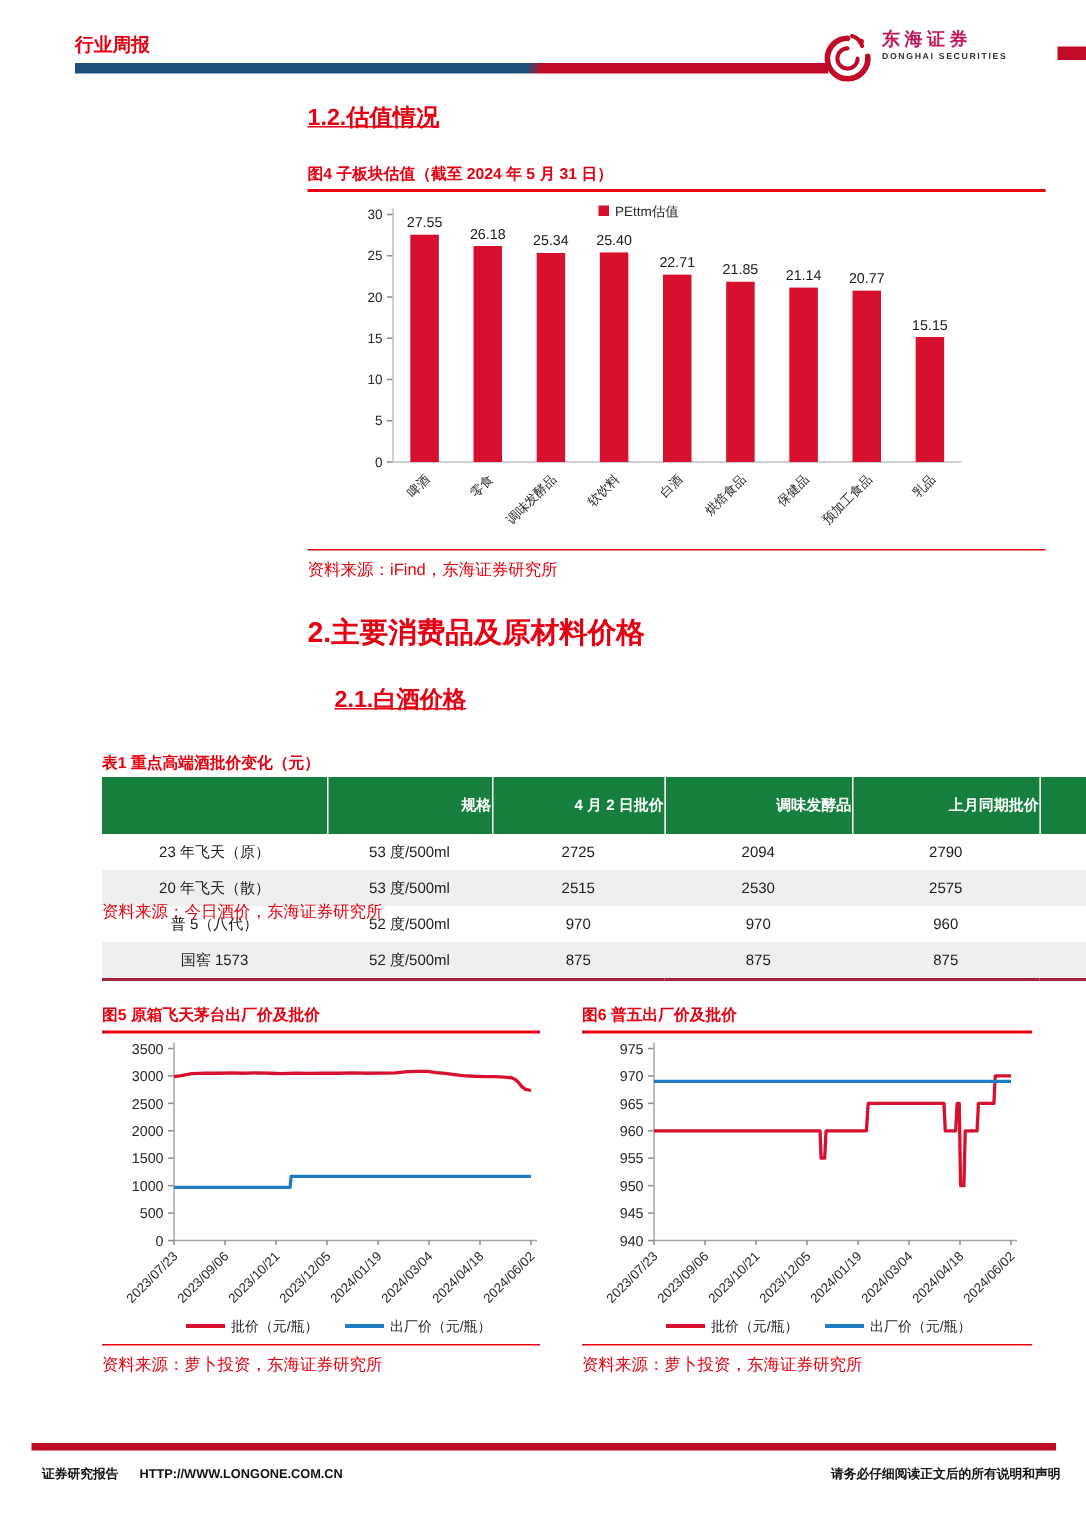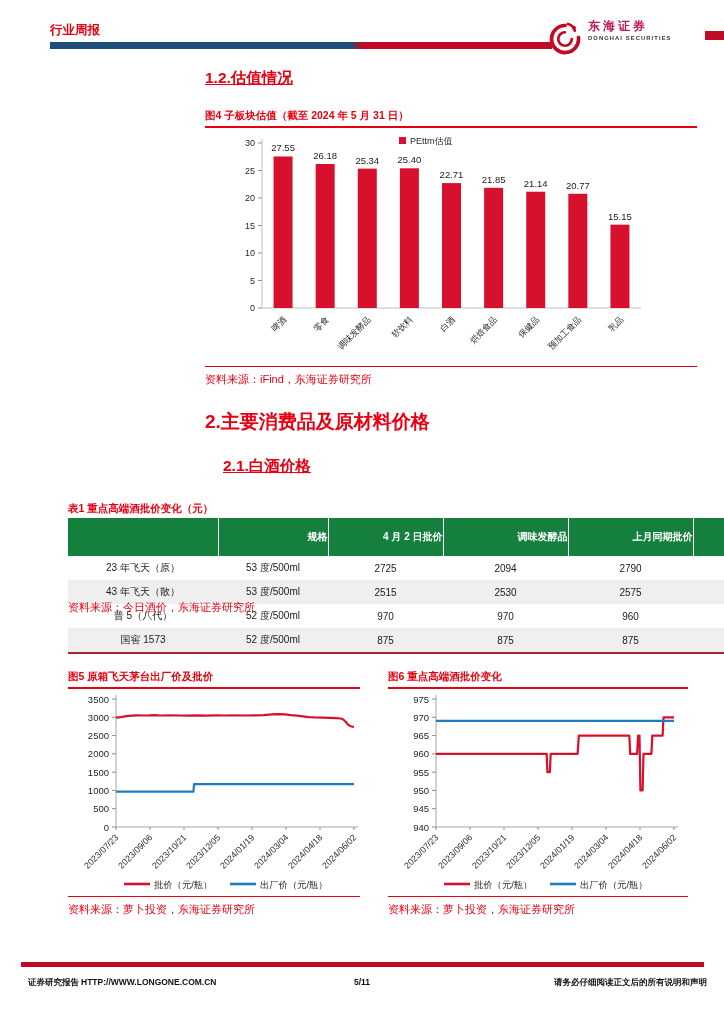--- a/index.html
+++ b/index.html
@@ -25,21 +25,21 @@
   .tbl{border-collapse:collapse;table-layout:fixed;width:620px;font-size:10px;}
   .tbl th{background:#15803d;color:#fff;font-weight:700;height:38px;text-align:right;
           border-right:1px solid #fff;padding:0;}
   .tbl th:last-child{border-right:none;}
   .tbl td{height:24px;text-align:center;color:#1A1A1A;padding:0;}
   .tbl tbody tr:nth-child(even){background:#EFEFEF;}
   .tbl{border-bottom:2.5px solid #A32638;}
   
   .footer-bar{left:21px;top:962px;width:683px;height:5px;background:#BE0A22;}
   .footer-text{left:0;top:977px;width:724px;height:14px;font-size:8.5px;font-weight:700;color:#111;}
-  .footer-left{position:absolute;left:28px;top:0;display:flex;gap:2px;}
+  .footer-left{position:absolute;left:28px;top:0;display:flex;gap:14px;}
   .footer-page{position:absolute;left:0;width:724px;text-align:center;top:0;}
   .footer-right{position:absolute;right:17px;top:0;}
   svg text{font-family:"Liberation Sans","DejaVu Sans",sans-serif;}
 </style>
 </head>
 <body>
 
 <div class="page">
 
   <div class="abs report-type">行业周报</div>
@@ -140,21 +140,21 @@
     <tbody>
         <tr>
           <td>23 年飞天（原）</td>
           <td>53 度/500ml</td>
           <td>2725</td>
           <td>2094</td>
           <td>2790</td>
           <td>-65</td>
         </tr>
         <tr>
-          <td>43 年飞天（散）</td>
+          <td>20 年飞天（散）</td>
           <td>53 度/500ml</td>
           <td>2515</td>
           <td>2530</td>
           <td>2575</td>
           <td>-60</td>
         </tr>
         <tr>
           <td>普 5（八代）</td>
           <td>52 度/500ml</td>
           <td>970</td>
@@ -214,21 +214,21 @@
       <polyline points="52.0,27.7 56.8,27.1 63.9,25.8 73.4,25.4 82.9,25.5 90.1,25.2 97.2,25.5 106.7,25.3 116.3,25.5 123.4,25.7 132.9,25.4 142.4,25.6 152.0,25.4 161.5,25.5 171.0,25.3 180.5,25.5 190.0,25.4 199.6,25.2 207.9,24.4 213.8,24.2 221.0,24.3 226.9,25.1 232.9,25.6 238.8,26.4 244.8,27.1 251.9,27.5 259.1,27.7 266.2,27.8 272.1,28.1 276.9,28.5 279.3,29.5 281.7,31.7 284.0,34.6 286.4,36.2 290.0,37.0" fill="none" stroke="#D7102D" stroke-width="2.2" stroke-linejoin="round"></polyline>
       <polyline points="52.0,101.6 129.4,101.6 130.1,94.2 290.0,94.2" fill="none" stroke="#1F7CC2" stroke-width="2.2" stroke-linejoin="round"></polyline>
       <line x1="60" y1="194" x2="86" y2="194" stroke="#D7102D" stroke-width="2.6"></line>
       <text x="90" y="197.5" font-size="9.3" fill="#262626">批价（元/瓶）</text>
       <line x1="166" y1="194" x2="192" y2="194" stroke="#1F7CC2" stroke-width="2.6"></line>
       <text x="196" y="197.5" font-size="9.3" fill="#262626">出厂价（元/瓶）</text>
     </svg>
   <div class="abs thin-rule" style="left:68px;top:896px;width:292px;"></div>
   <div class="abs source" style="left:68px;top:902px;">资料来源：萝卜投资，东海证券研究所</div>
 
-  <div class="abs fig-caption" style="left:388px;top:670px;">图6 重点高端酒批价变化</div>
+  <div class="abs fig-caption" style="left:388px;top:670px;">图6 普五出厂价及批价</div>
   <div class="abs red-rule" style="left:388px;top:687px;width:300px;"></div>
   <svg id="fig6" class="abs" style="left:384px;top:690px;" width="300" height="206">
       <line x1="48" y1="137" x2="52" y2="137" stroke="#8C8C8C" stroke-width="1"></line>
       <text x="45" y="140.5" text-anchor="end" font-size="9.5" fill="#262626">940</text>
       <line x1="48" y1="118.71428571428572" x2="52" y2="118.71428571428572" stroke="#8C8C8C" stroke-width="1"></line>
       <text x="45" y="122.21428571428572" text-anchor="end" font-size="9.5" fill="#262626">945</text>
       <line x1="48" y1="100.42857142857143" x2="52" y2="100.42857142857143" stroke="#8C8C8C" stroke-width="1"></line>
       <text x="45" y="103.92857142857143" text-anchor="end" font-size="9.5" fill="#262626">950</text>
       <line x1="48" y1="82.14285714285714" x2="52" y2="82.14285714285714" stroke="#8C8C8C" stroke-width="1"></line>
       <text x="45" y="85.64285714285714" text-anchor="end" font-size="9.5" fill="#262626">955</text>
@@ -267,17 +267,16 @@
     </svg>
   <div class="abs thin-rule" style="left:388px;top:896px;width:300px;"></div>
   <div class="abs source" style="left:388px;top:902px;">资料来源：萝卜投资，东海证券研究所</div>
 
   <div class="abs footer-bar"></div>
   <div class="abs footer-text">
     <span class="footer-left">
       <span>证券研究报告</span>
       <span>HTTP://WWW.LONGONE.COM.CN</span>
     </span>
-    <span class="footer-page">5/11</span>
     <span class="footer-right">请务必仔细阅读正文后的所有说明和声明</span>
   </div>
 
 </div>
 
 </body></html>

